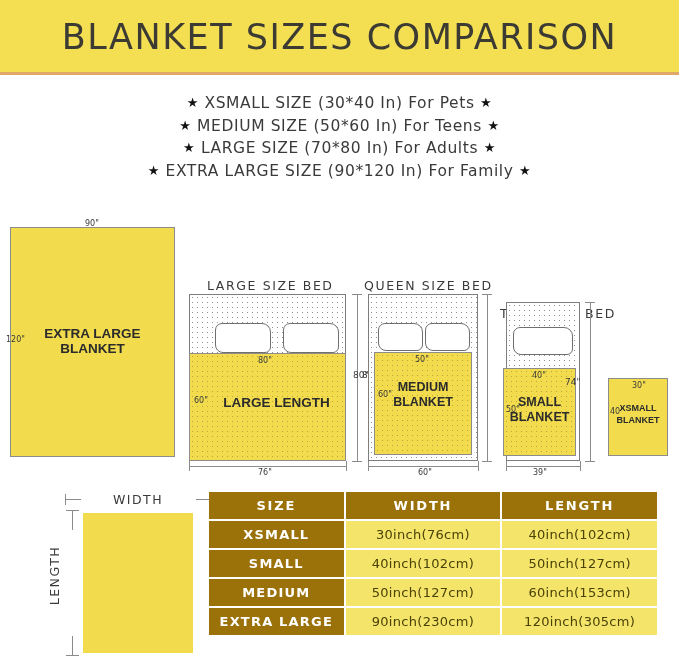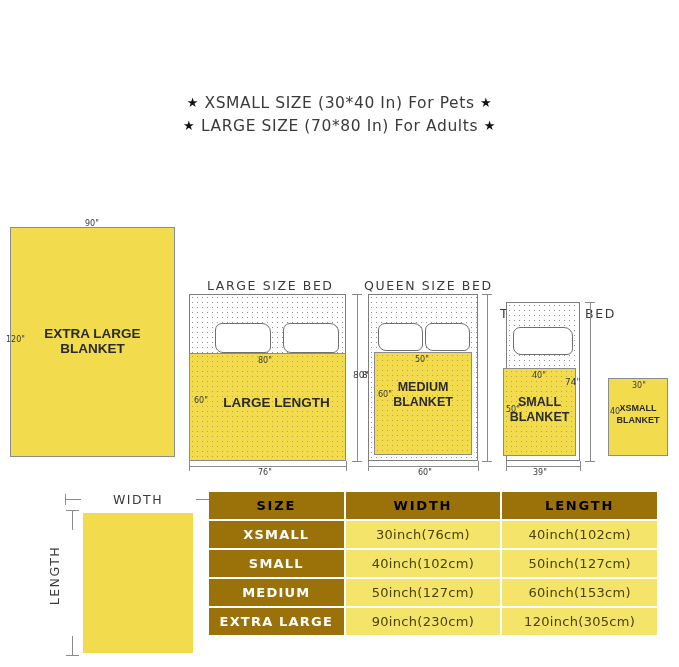--- a/index.html
+++ b/index.html
@@ -141,21 +141,21 @@
   .table td,.table th{
     height:27px;
     text-align:center;
     vertical-align:middle;
     font-size:13px;
     font-family:"DejaVu Sans", sans-serif;
     padding:0;
   }
   .th-cell{
     background:#9a7209;
-    color:#000000;
+    color:#ffffff;
     font-weight:bold;
     letter-spacing:1.8px;
     font-size:13.5px;
   }
   .size-cell{
     background:#9a7209;
     color:#ffffff;
     font-weight:bold;
     letter-spacing:1.2px;
     width:135px;
@@ -165,30 +165,43 @@
     color:#4a4208;
     letter-spacing:0.3px;
     width:155px;
   }
 </style>
 </head>
 <body>
 
 <div class="page">
 
+  <div class="banner">
+    <div class="banner-title">BLANKET SIZES COMPARISON</div>
+  </div>
 
   <div class="bullets">
     <div class="bullet-line">
       <span class="star">★</span>
       <span>XSMALL SIZE (30*40 In) For Pets</span>
       <span class="star">★</span>
     </div>
     <div class="bullet-line">
       <span class="star">★</span>
+      <span>MEDIUM SIZE (50*60 In) For Teens</span>
+      <span class="star">★</span>
+    </div>
+    <div class="bullet-line">
+      <span class="star">★</span>
       <span>LARGE SIZE (70*80 In) For Adults</span>
+      <span class="star">★</span>
+    </div>
+    <div class="bullet-line">
+      <span class="star">★</span>
+      <span>EXTRA LARGE SIZE (90*120 In) For Family</span>
       <span class="star">★</span>
     </div>
   </div>
 
   <div class="diagram">
 
     <div class="plain-blanket" style="left:10px;top:17px;width:165px;height:230px;"></div>
     <div class="dim" style="left:85px;top:9px;">90"</div>
     <div class="dim" style="left:6px;top:125px;">120"</div>
     <div class="blanket-label big" style="left:10px;top:116px;width:165px;">

